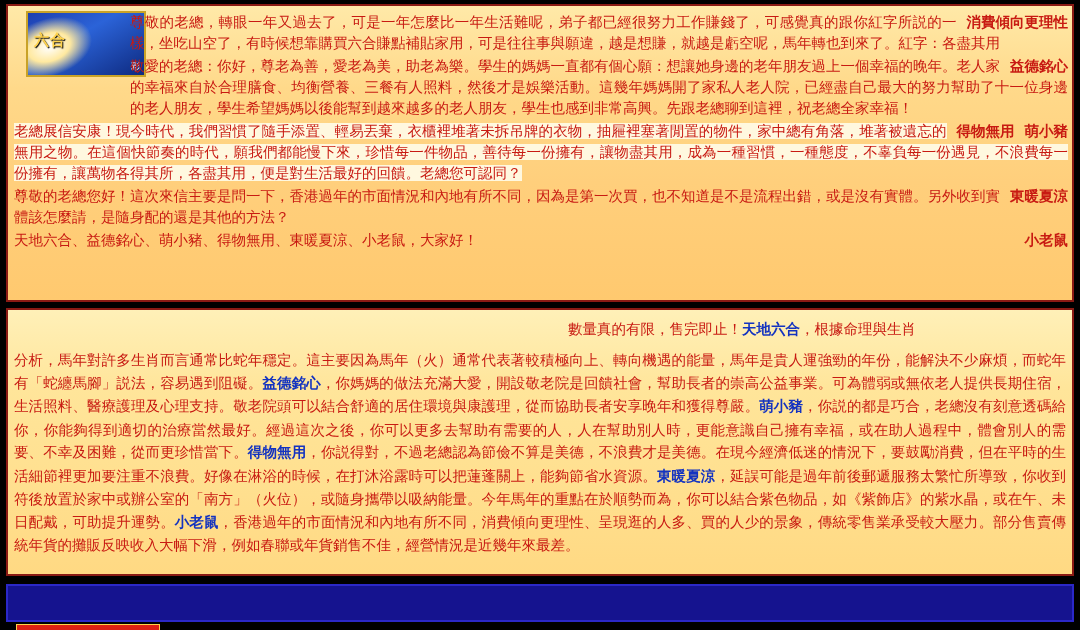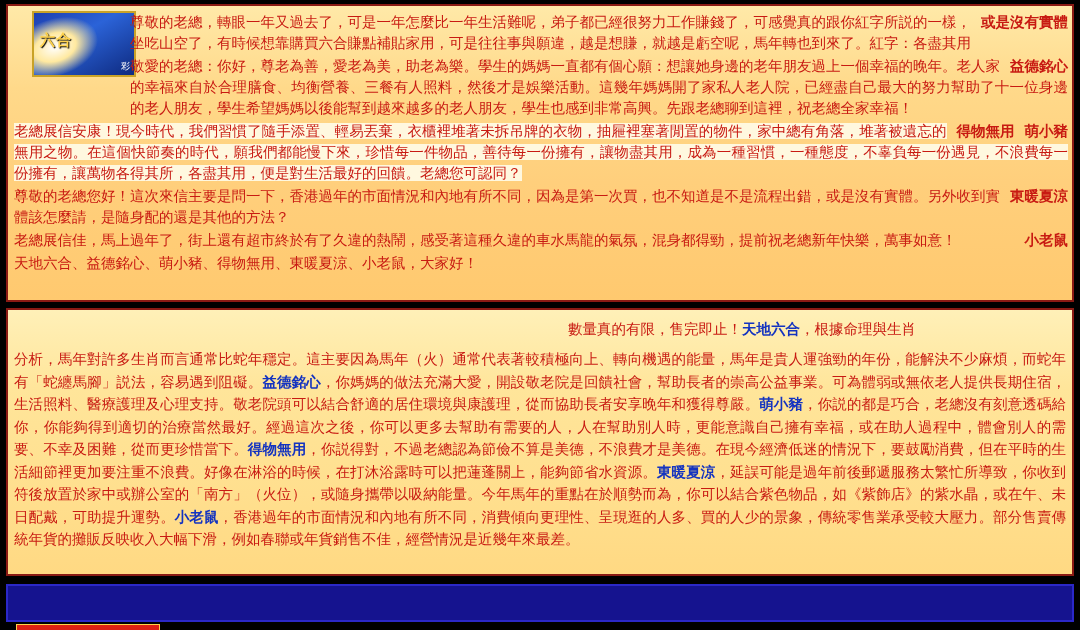--- a/index.html
+++ b/index.html
@@ -27,23 +27,23 @@
     top: 4px;
     width: 1068px;
     height: 298px;
     background: linear-gradient(180deg, #ffe9a8 0%, #ffd98a 28%, #ffcf7c 60%, #ffc96f 100%);
     border: 2px solid #8a1a14;
     box-sizing: border-box;
     overflow: hidden;
   }
   .logo-box {
     position: absolute;
-    left: 24px;
+    left: 18px;
     top: 5px;
-    width: 104px;
+    width: 120px;
     height: 66px;
     background: linear-gradient(150deg, #1d3fb0 0%, #2b63d8 40%, #0e2a80 100%);
     border: 2px solid #c9a227;
     box-sizing: border-box;
     overflow: hidden;
   }
   .logo-box .logo-swirl {
     position: absolute;
     left: -8px;
     top: 4px;
@@ -119,20 +119,21 @@
   .bp-body {
     font-size: 14.5px;
     line-height: 22.5px;
     color: #c81a12;
     text-align: justify;
     margin-top: 8px;
   }
   .name-blue {
     color: #1433c0;
     font-weight: bold;
+    font-family: Liberation Mono, monospace;
   }
 
   
   .footer {
     position: absolute;
     left: 6px;
     bottom: 6px;
     width: 1068px;
     height: 40px;
   }
@@ -175,21 +176,21 @@
 
   <div class="top-panel">
 
     <div class="logo-box">
       <div class="logo-swirl"></div>
       <div class="logo-text">六合</div>
       <div class="logo-sub">彩</div>
     </div>
 
     <div class="msg-block indented m1">
-      <span class="signer">或是沒有實體</span>
+      <span class="signer">消費傾向更理性</span>
       <span>尊敬的老總，轉眼一年又過去了，可是一年怎麼比一年生活難呢，弟子都已經很努力工作賺錢了，可感覺真的跟你紅字所説的一樣，坐吃山空了，有時候想靠購買六合賺點補貼家用，可是往往事與願違，越是想賺，就越是虧空呢，馬年轉也到來了。紅字：各盡其用</span>
     </div>
 
     <div class="msg-block indented m2">
       <span class="signer">益德銘心</span>
       <span>敬愛的老總：你好，尊老為善，愛老為美，助老為樂。學生的媽媽一直都有個心願：想讓她身邊的老年朋友過上一個幸福的晚年。老人家的幸福來自於合理膳食、均衡營養、三餐有人照料，然後才是娛樂活動。這幾年媽媽開了家私人老人院，已經盡自己最大的努力幫助了十一位身邊的老人朋友，學生希望媽媽以後能幫到越來越多的老人朋友，學生也感到非常高興。先跟老總聊到這裡，祝老總全家幸福！</span>
     </div>
 
     <div class="msg-block full m2">
       <span class="signer">萌小豬</span>
@@ -200,21 +201,20 @@
       <span class="hl-white">老總展信安康！現今時代，我們習慣了隨手添置、輕易丟棄，衣櫃裡堆著未拆吊牌的衣物，抽屜裡塞著閒置的物件，家中總有角落，堆著被遺忘的無用之物。在這個快節奏的時代，願我們都能慢下來，珍惜每一件物品，善待每一份擁有，讓物盡其用，成為一種習慣，一種態度，不辜負每一份遇見，不浪費每一份擁有，讓萬物各得其所，各盡其用，便是對生活最好的回饋。老總您可認同？</span>
     </div>
 
     <div class="msg-block full m2">
       <span class="signer">東暖夏涼</span>
       <span>尊敬的老總您好！這次來信主要是問一下，香港過年的市面情況和內地有所不同，因為是第一次買，也不知道是不是流程出錯，或是沒有實體。另外收到實體該怎麼請，是隨身配的還是其他的方法？</span>
     </div>
 
     <div class="msg-block full m2">
       <span class="signer">小老鼠</span>
-      <span>老總展信佳，馬上過年了，街上還有超市終於有了久違的熱鬧，感受著這種久違的車水馬龍的氣氛，混身都得勁，提前祝老總新年快樂，萬事如意！</span>
     </div>
 
     <div class="msg-block full m2">
       <span>天地六合、益德銘心、萌小豬、得物無用、東暖夏涼、小老鼠，大家好！</span>
     </div>
 
   </div>
 
   <div class="bottom-panel">
     <div class="bp-head">數量真的有限，售完即止！<span class="name-blue">天地六合</span>，根據命理與生肖</div>

